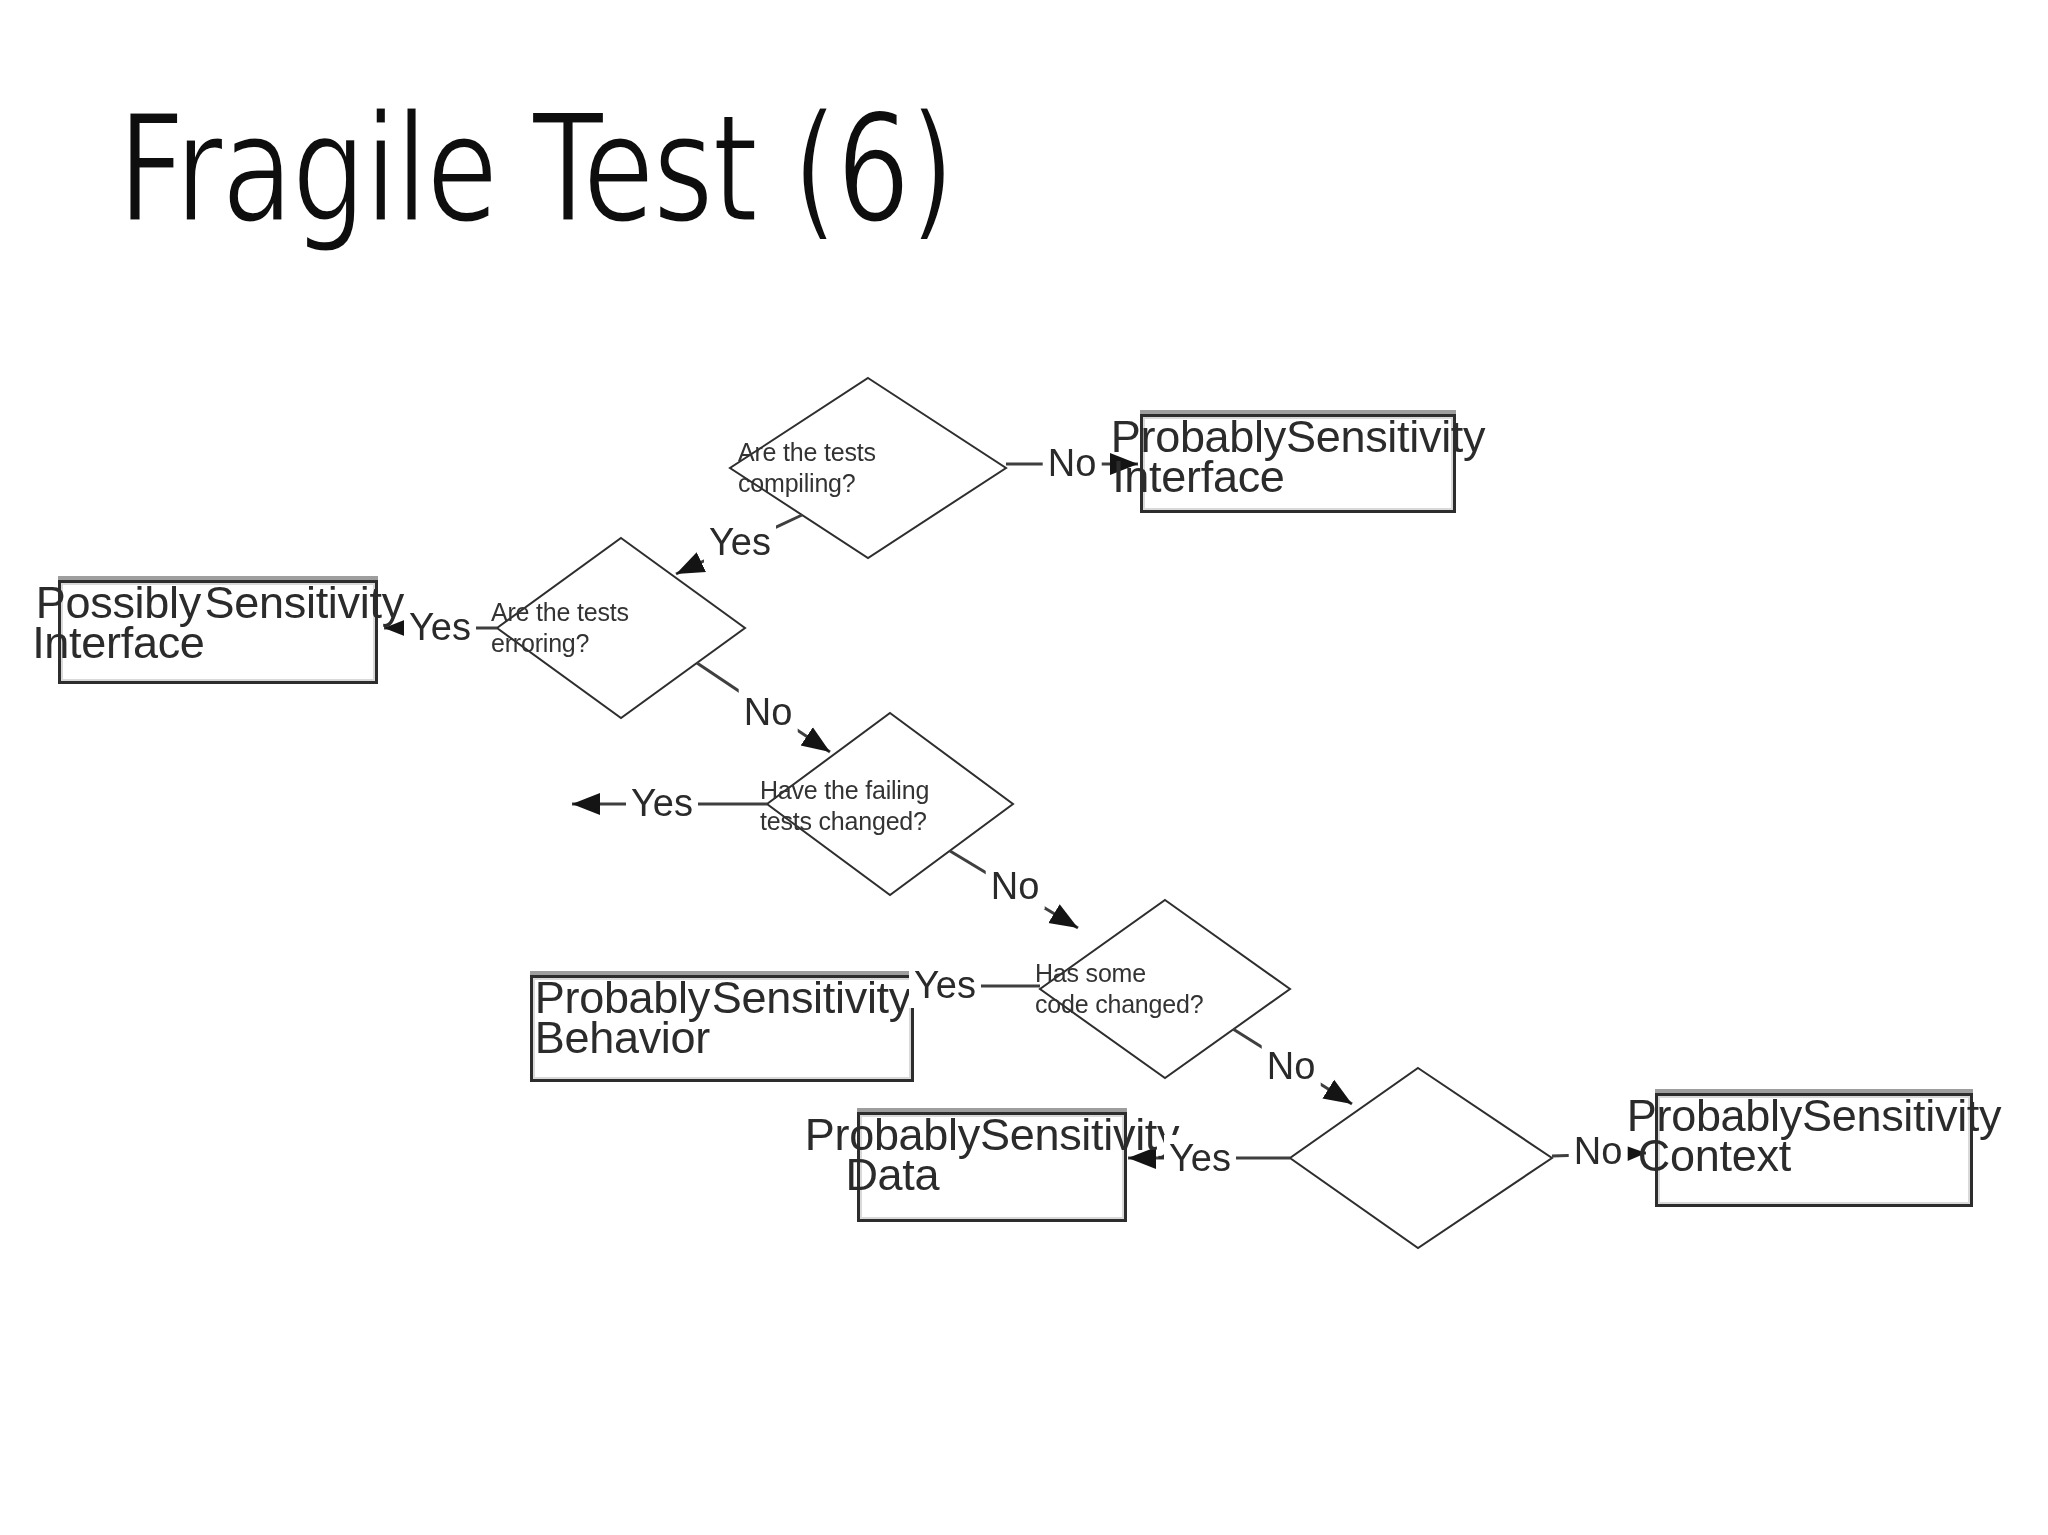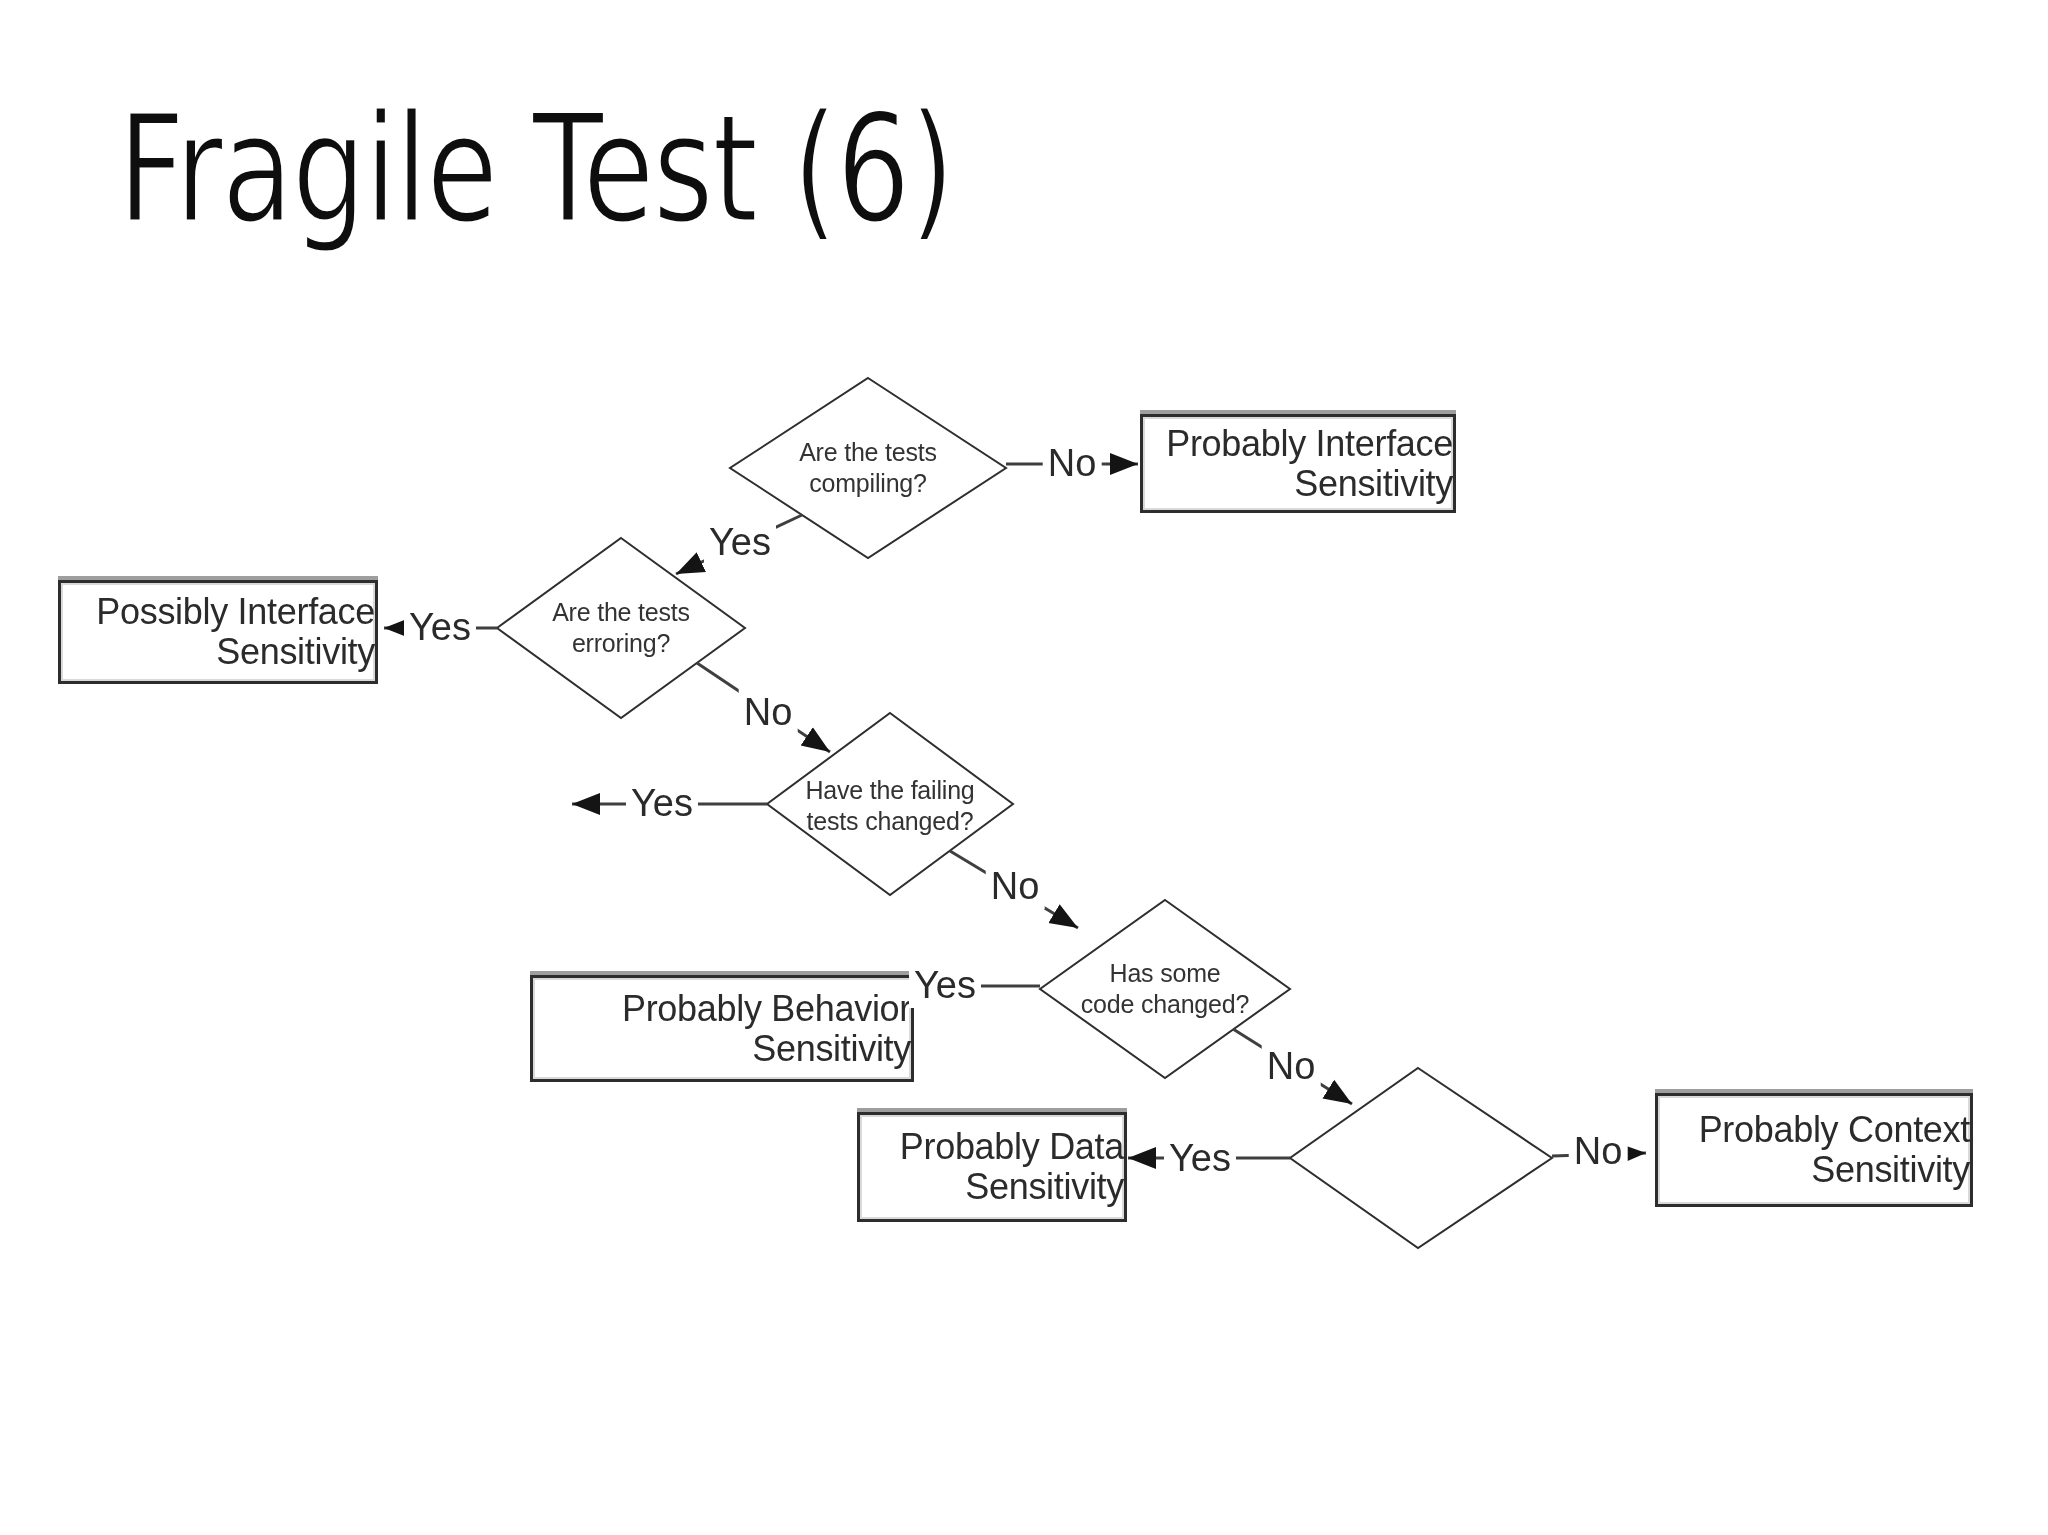--- a/index.html
+++ b/index.html
@@ -34,36 +34,35 @@
   }
   svg.canvas { position: absolute; left: 0; top: 0; }
 
   .obox {
     position: absolute;
     box-sizing: border-box;
     background: #ffffff;
     border: 3px solid #2d2d2d;
     box-shadow: 0 -4px 0 #9e9e9e, inset 0 0 0 2px #d9d9d9;
     display: flex;
-    flex-direction: column;
-    align-items: flex-end;
+    flex-direction: row;
+    align-items: flex-start;
     justify-content: center;
     text-align: center;
-    font-size: 36px;
+    font-size: 45px;
     line-height: 40px;
     color: #2b2b2b;
     letter-spacing: -0.3px;
   }
   .obox .not { font-style: italic; text-decoration: underline; }
 
   .dlabel {
     position: absolute;
     width: 260px;
     transform: translate(-50%, -50%);
-    text-align: center;
     font-size: 25px;
     line-height: 31px;
     color: #333333;
     letter-spacing: -0.2px;
   }
   .elabel {
     position: absolute;
     transform: translate(-50%, -50%);
     font-size: 38px;
     line-height: 46px;

